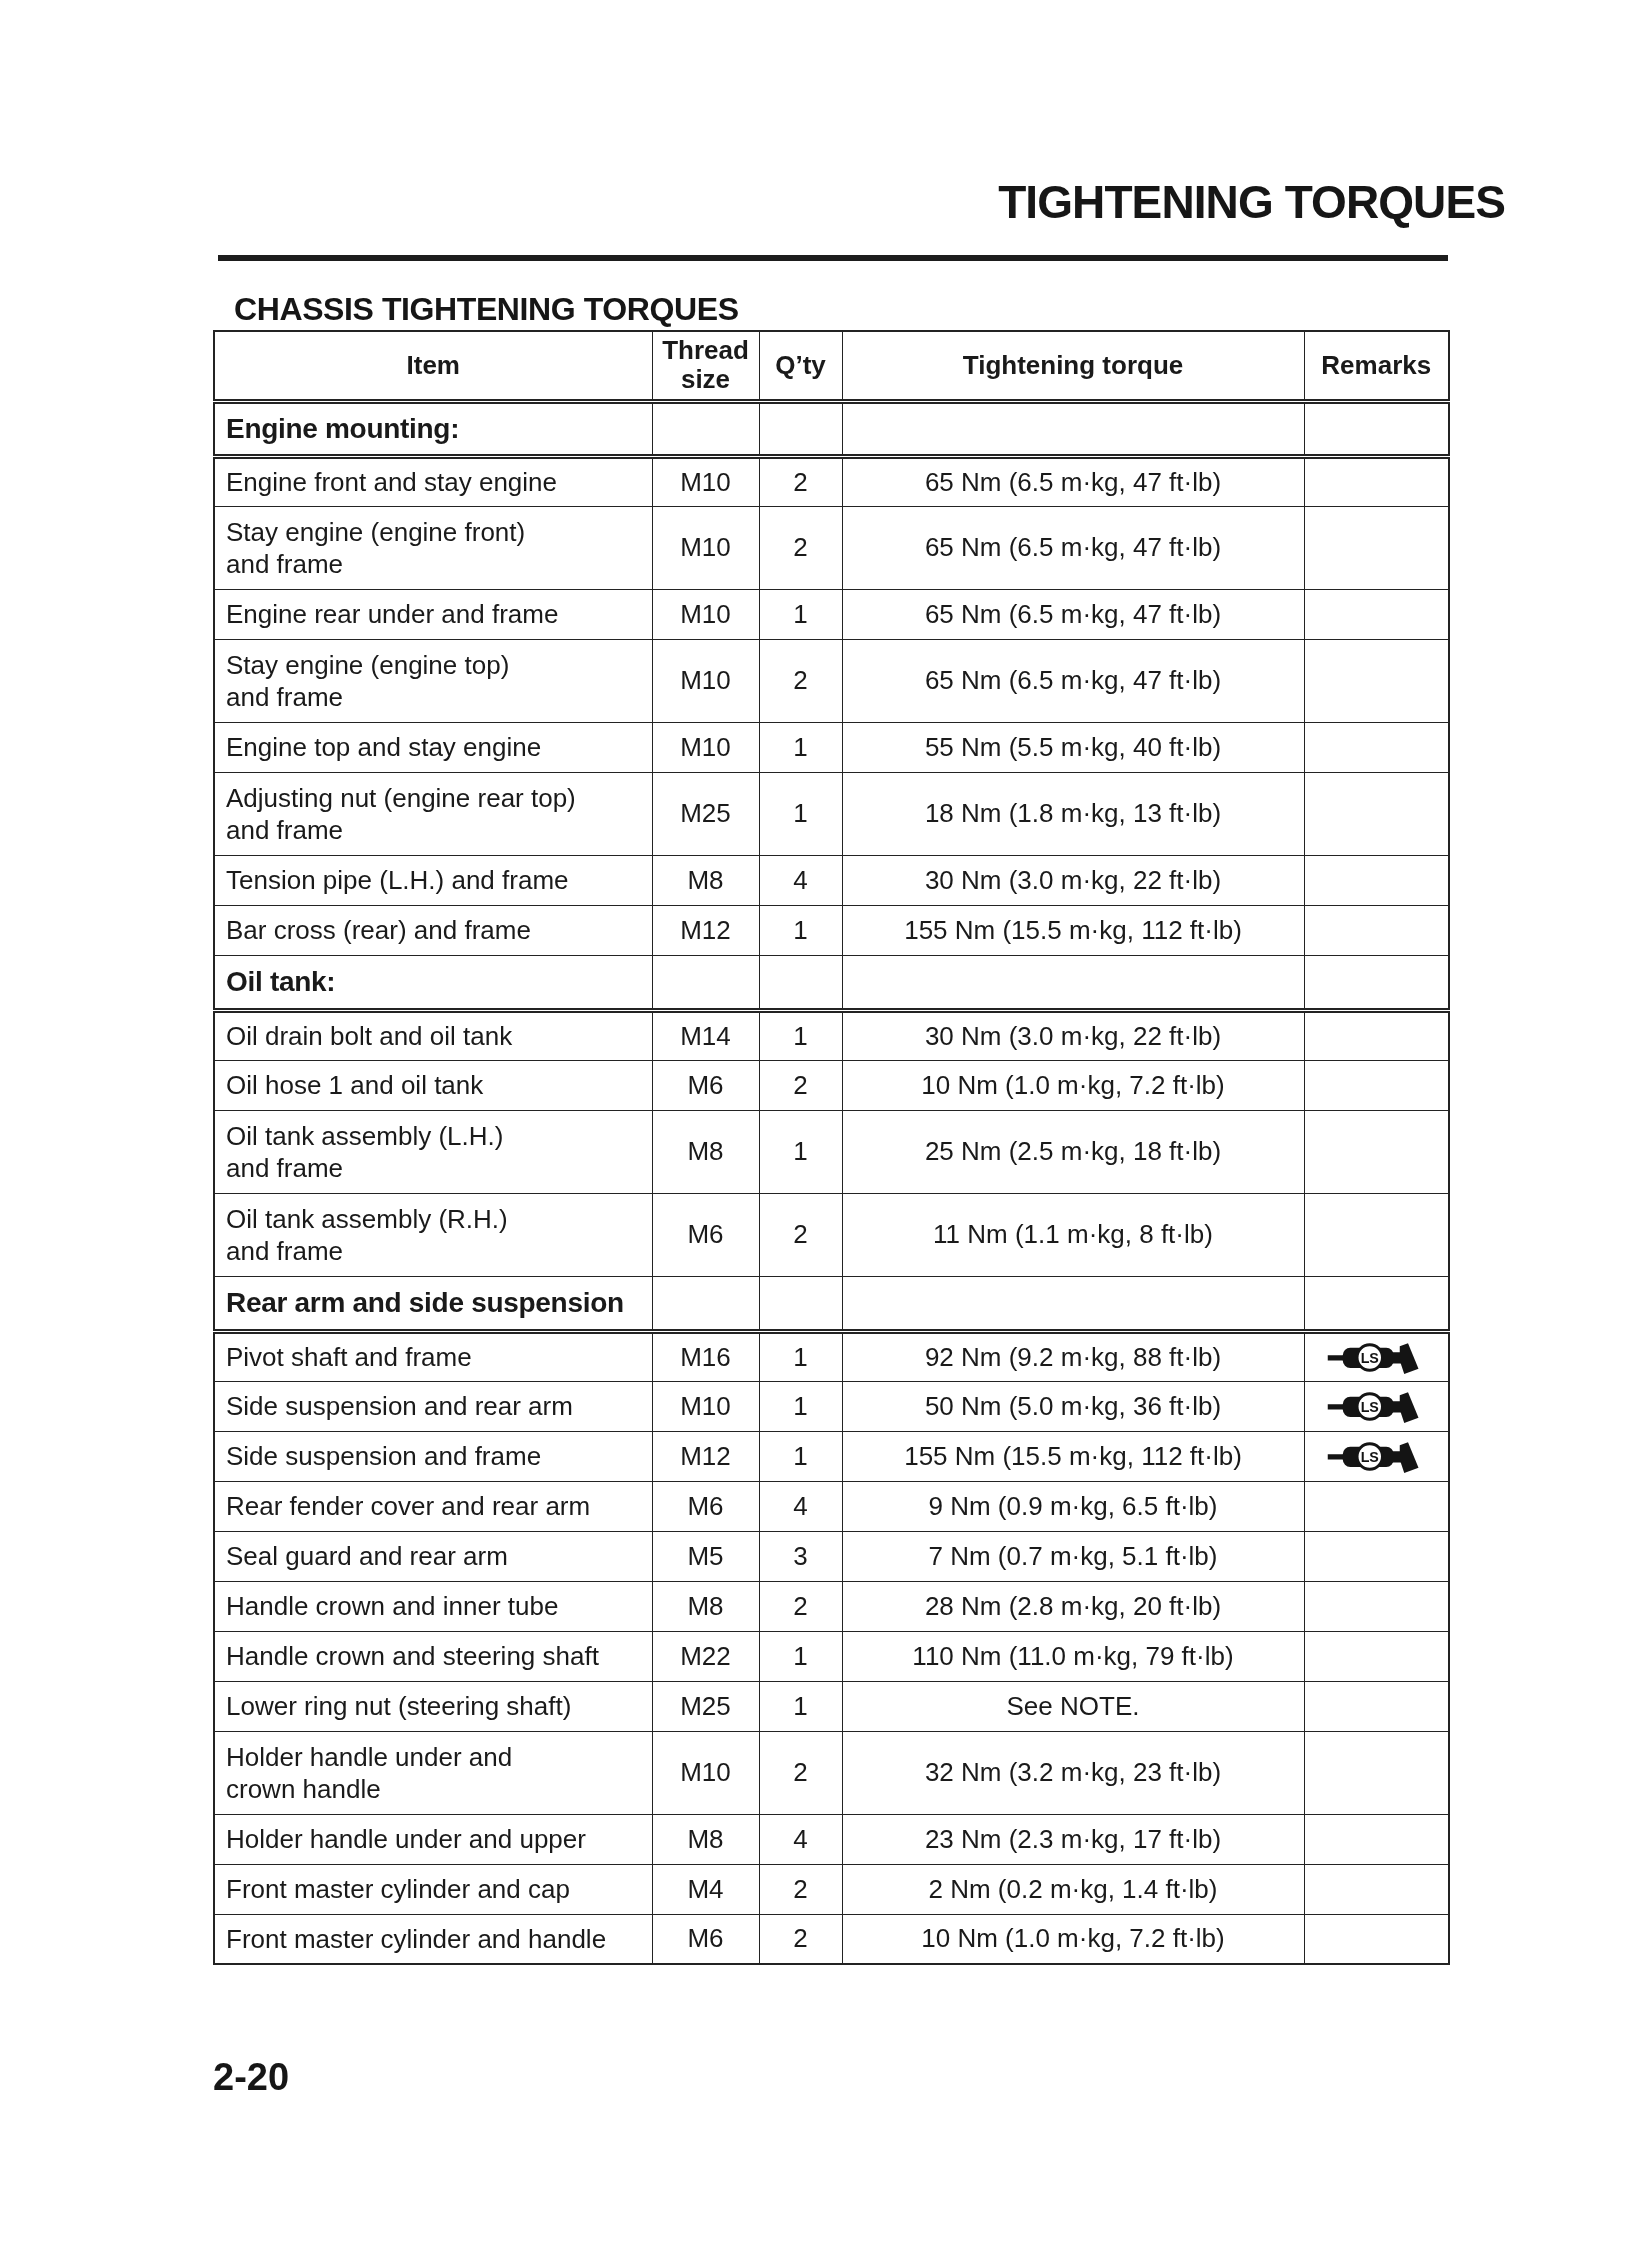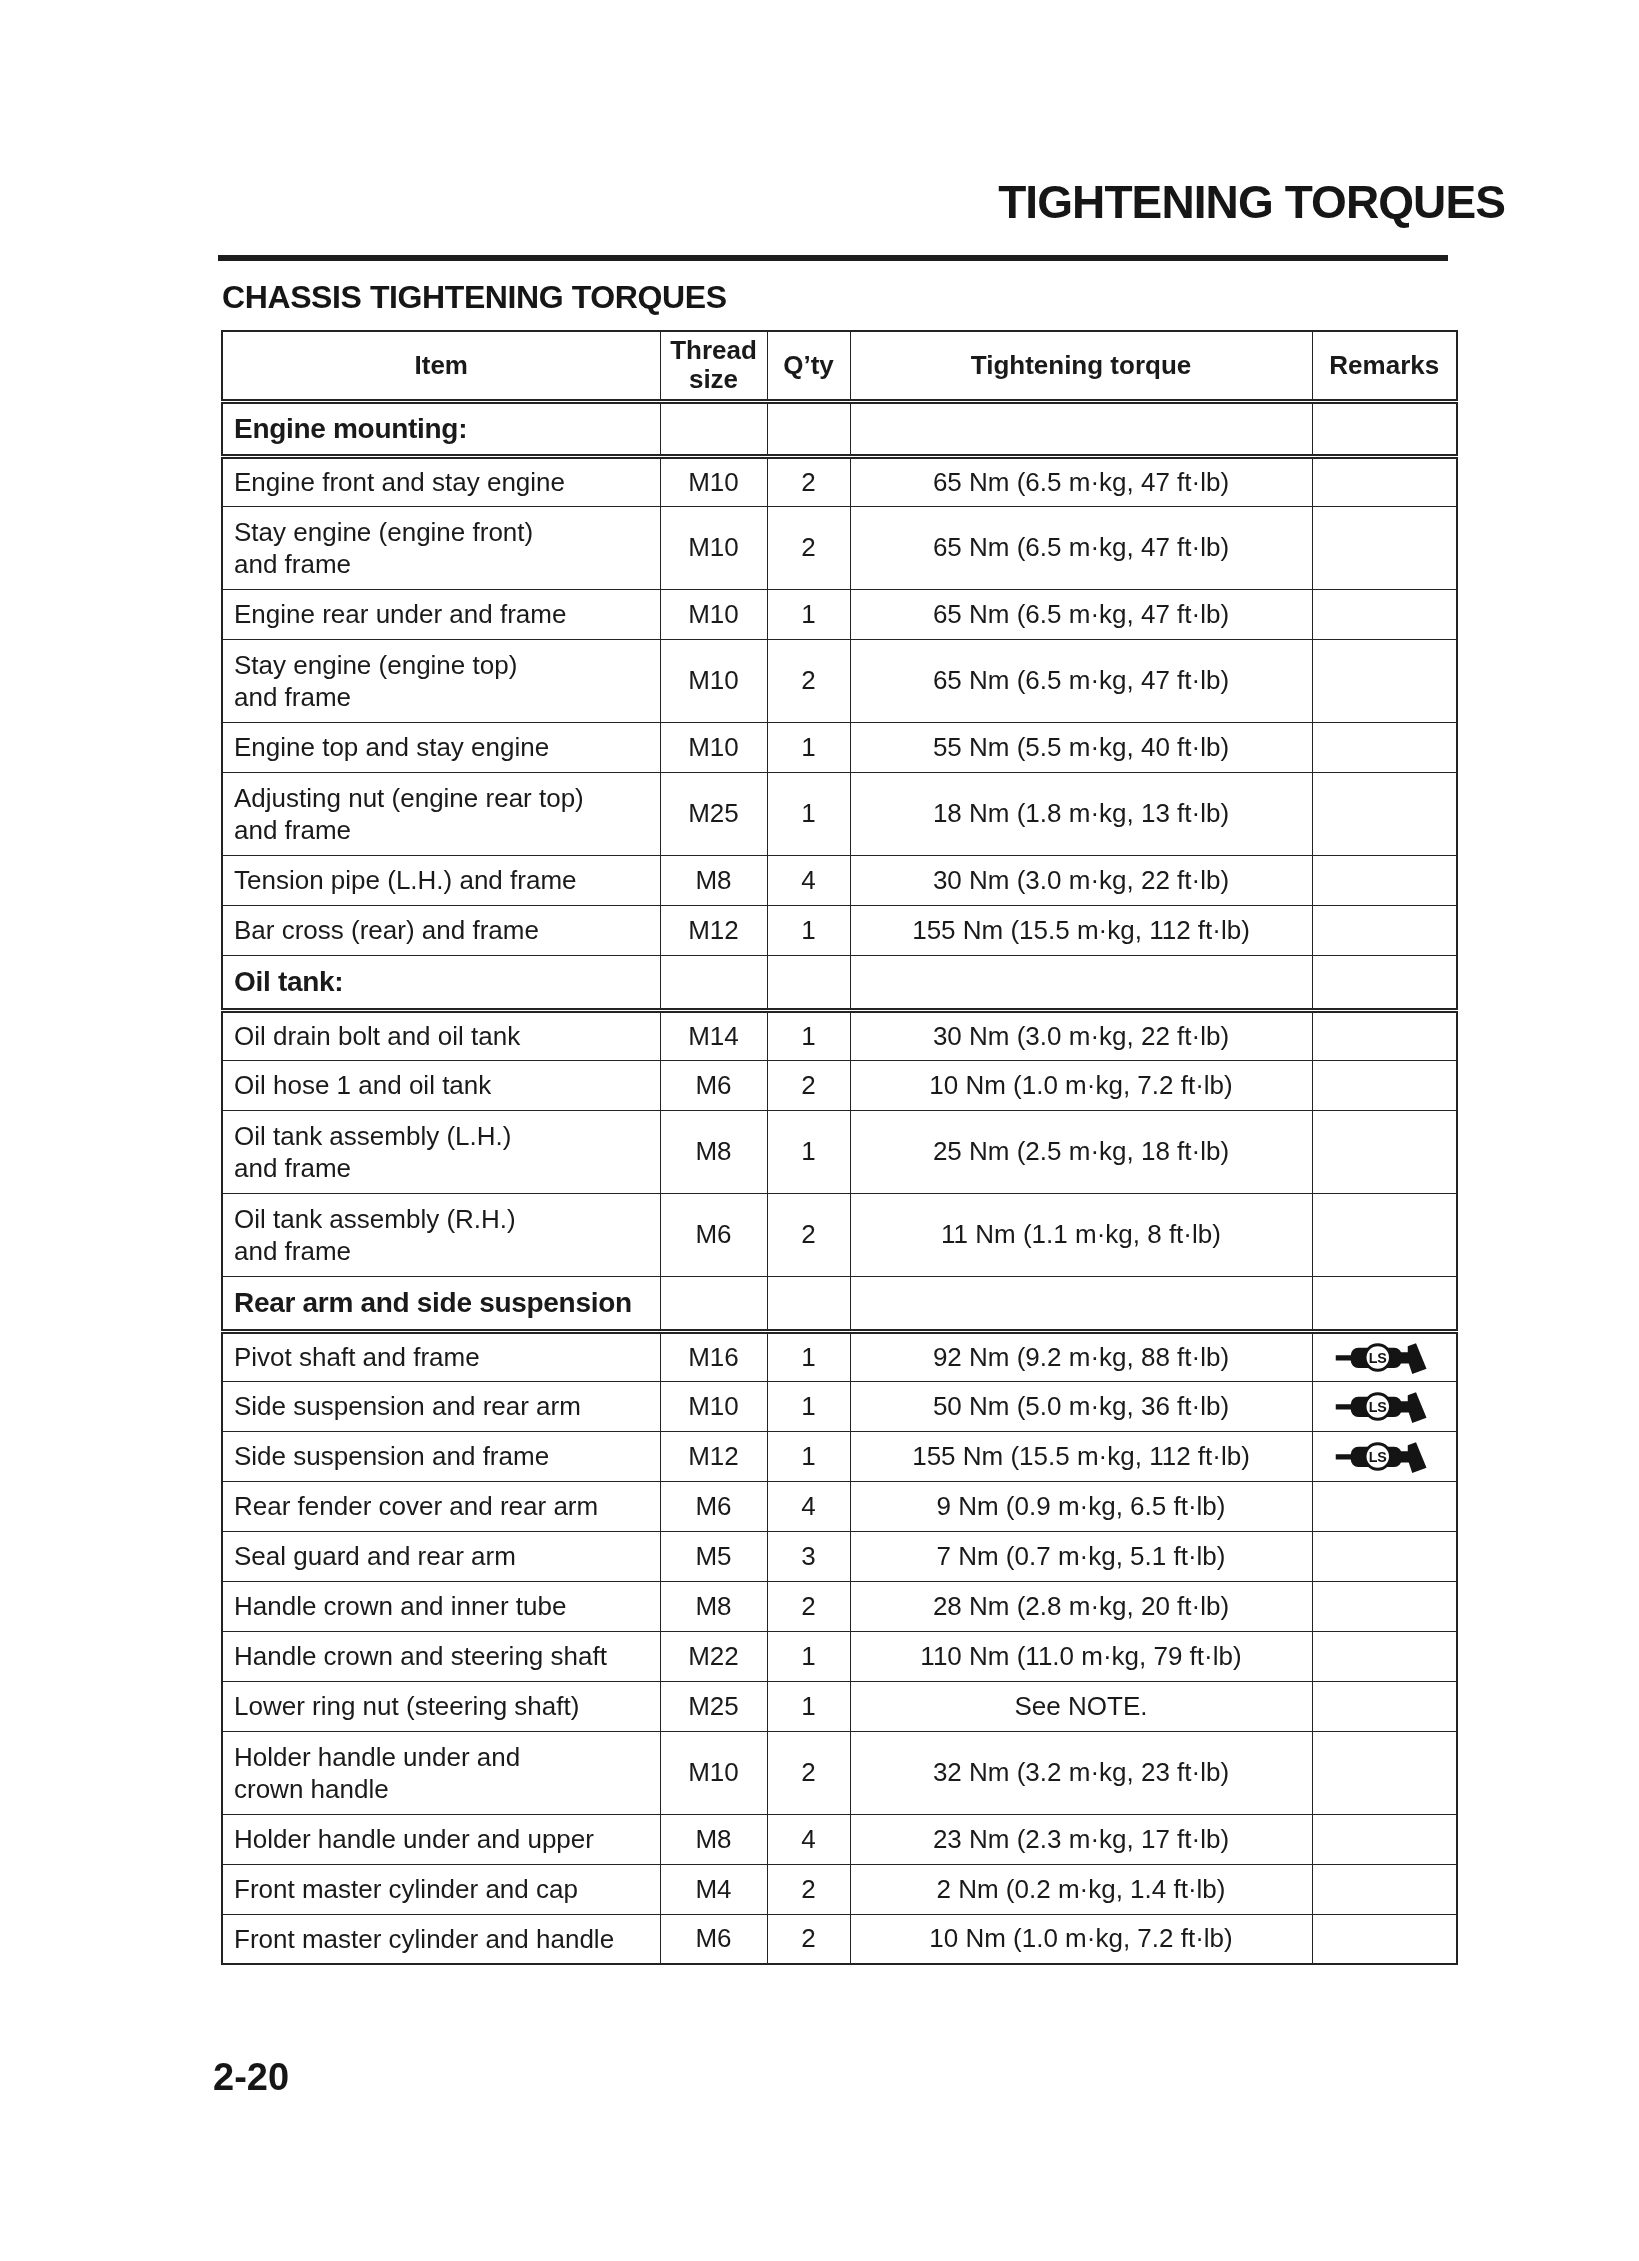--- a/index.html
+++ b/index.html
@@ -17,30 +17,29 @@
     margin: 12px; text-align: right;
     font-size: 46px; font-weight: 700; letter-spacing: -0.9px; color: #161616;
     white-space: nowrap;
   }
   .title-rule {
     position: absolute; left: 218px; top: 255px;
     width: 1230px; height: 6px; background: #1d1d1d;
   }
   .section-heading {
     position: absolute; left: 218px; top: 275px;
-    margin: 4px; font-size: 32px; font-weight: 700; letter-spacing: -0.4px; color: #161616;
+    margin: 16px; font-size: 32px; font-weight: 700; letter-spacing: -0.4px; color: #161616;
     white-space: nowrap;
   }
 
   .torque-table {
     position: absolute; left: 213px; top: 330px;
     width: 1235px; table-layout: fixed;
     border-collapse: collapse;
     border: 2.6px solid #232323;
-    margin-left: 8px;
   }
   .torque-table th, .torque-table td {
     border: 1.7px solid #232323;
     font-size: 26px; color: #1a1a1a;
     text-align: center; vertical-align: middle;
     padding: 0; overflow: visible;
   }
   .torque-table thead tr { height: 70px; }
   .torque-table thead th {
     font-weight: 700; line-height: 29px;

